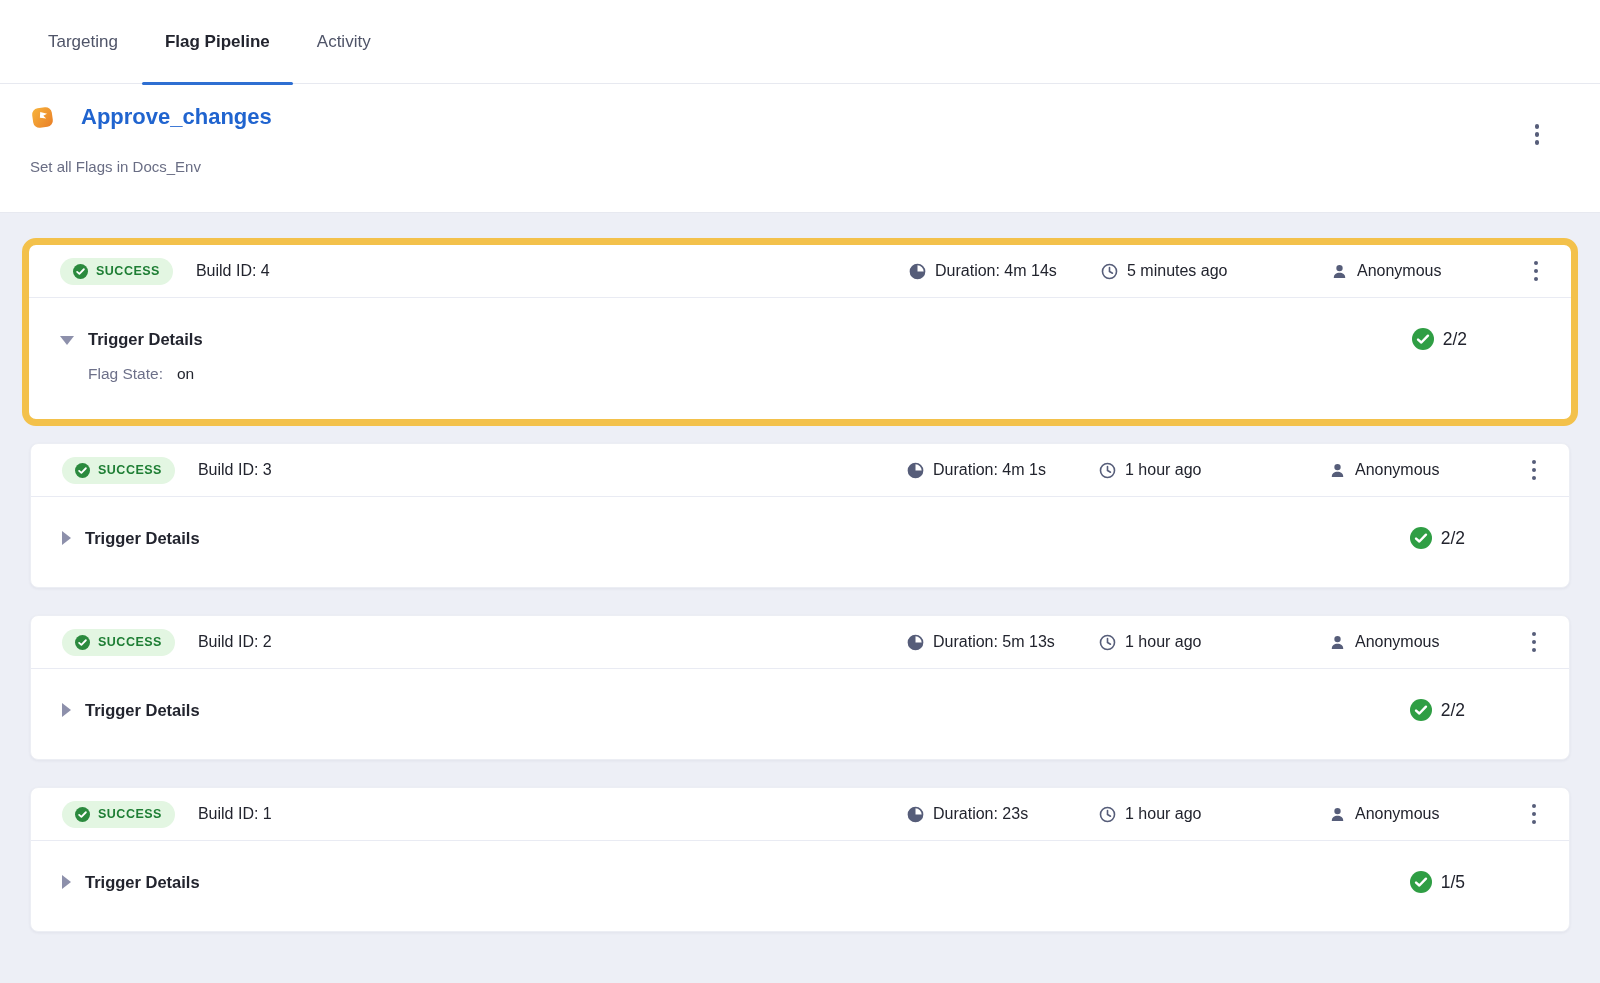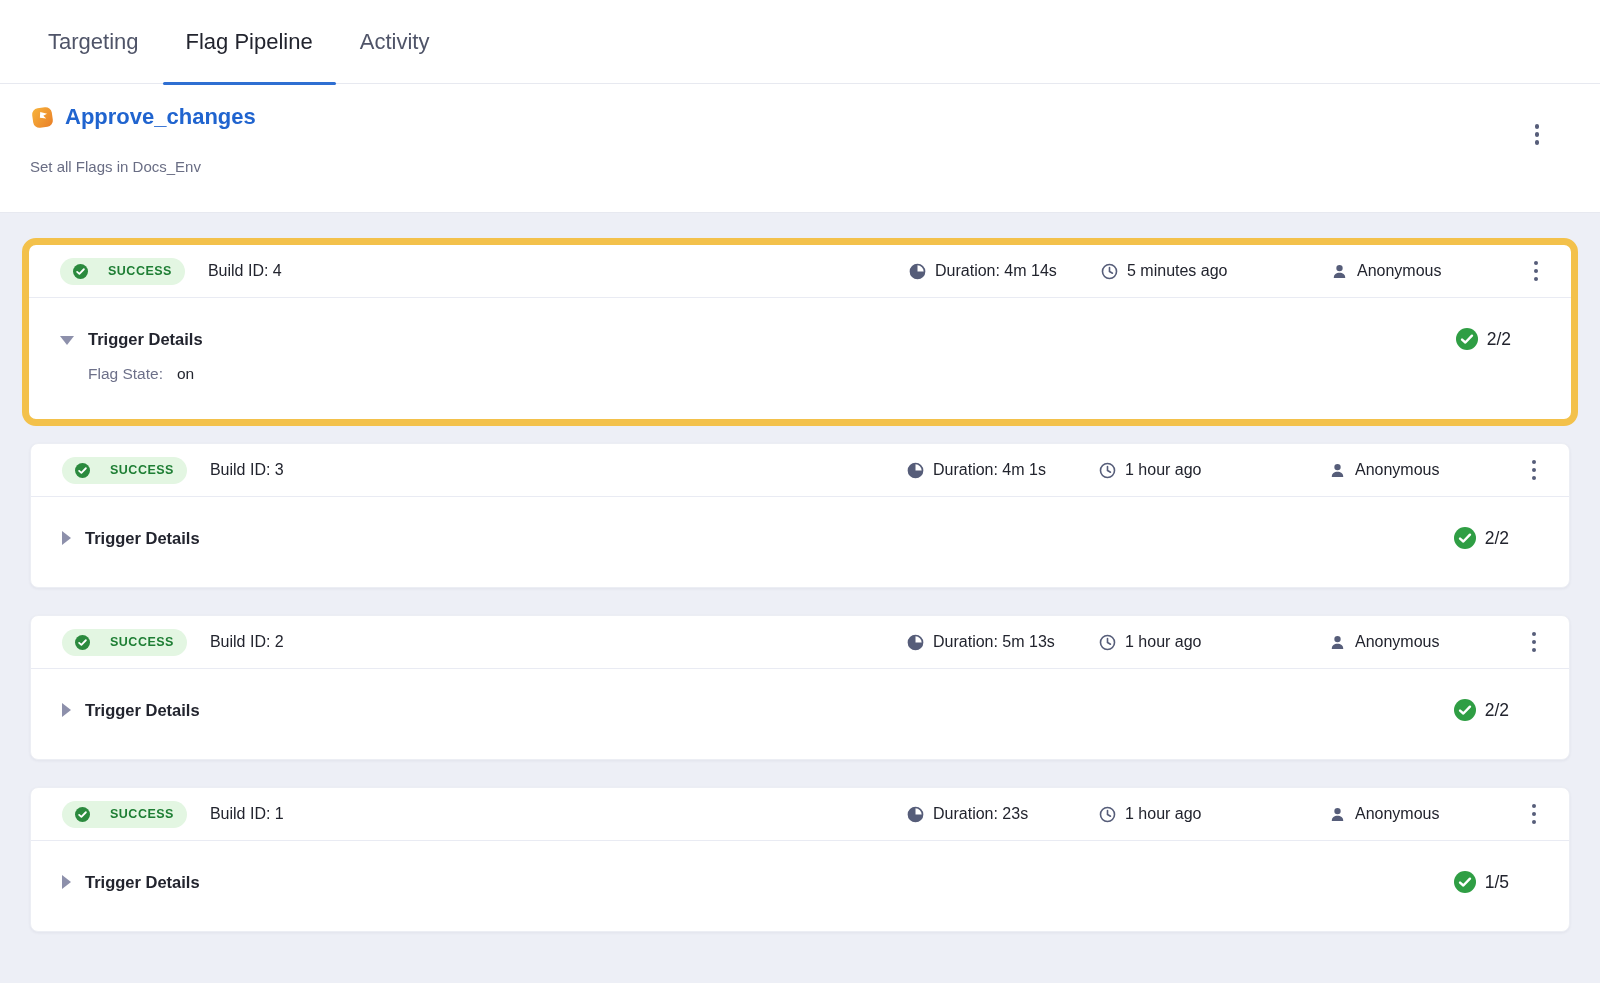--- a/index.html
+++ b/index.html
@@ -11,75 +11,75 @@
   }
   .page { width:1600px; height:983px; background:#edeff6; overflow:hidden; }
 
   
   .tabbar {
     background:#fff; height:84px; display:flex; align-items:center;
     padding-left:36px; border-bottom:1px solid #e7e9f0;
   }
   .tab {
     position:relative; height:84px; display:flex; align-items:center;
-    padding:0 12px; margin-right:23px; font-size:22px; color:#4f5468;
+    padding:0 12px; margin-right:23px; font-size:17px; color:#4f5468;
     cursor:pointer; white-space:nowrap;
   }
-  .tab.active { color:#22242e; font-weight:normal; }
+  .tab.active { color:#22242e; font-weight:bold; }
   .tab.active::after {
     content:""; position:absolute; left:-11px; right:-11px; bottom:-1px;
     height:3px; background:#2f6fd2; border-radius:2px;
   }
 
   
   .pagehead {
     background:#fff; height:129px; padding:20px 48px 0 30px;
     border-bottom:1px solid #e7e9f0;
   }
   .pagehead-top { display:flex; align-items:flex-start; }
-  .title-wrap { display:flex; align-items:center; gap:10px; }
+  .title-wrap { display:flex; align-items:center; gap:26px; }
   .page-title { font-size:22px; font-weight:bold; color:#2064cf; cursor:pointer; }
   .subtitle { margin-top:7px; font-size:15px; color:#696d84; }
   .head-kebab { margin-left:auto; margin-top:14px; }
 
   
   .content { padding:25px 22px 0; }
 
   .card {
     background:#fff; border:1px solid #eceef4; border-radius:8px;
     margin:0 8px 27px; box-shadow:0 1px 3px rgba(35,40,60,.06);
   }
   .card.highlighted {
     margin:0 0 17px; border:7px solid #f3c14b; border-radius:14px; box-shadow:none;
   }
 
   .card-header {
     display:flex; align-items:center; height:53px;
     padding:0 20px 0 31px; border-bottom:1px solid #e9ebf3;
   }
   .badge {
-    display:inline-flex; align-items:center; gap:20px; height:27px;
+    display:inline-flex; align-items:center; gap:8px; height:27px;
     padding:0 13px; background:#e3f6e2; border-radius:14px;
     color:#1e7e34; font-size:12.5px; font-weight:bold; letter-spacing:.5px;
   }
   .build-id { margin-left:23px; font-size:16px; color:#22242e; }
 
   .meta { margin-left:auto; display:flex; align-items:center; }
   .meta-item { display:flex; align-items:center; gap:9px; font-size:16px; color:#22242e; }
   .m-dur  { width:192px; }
   .m-time { width:230px; }
   .m-user { width:190px;align-items:center; }
 
   .kebab {
     width:30px; display:flex; flex-direction:column; align-items:center;
     gap:3.5px; cursor:pointer; padding:6px 0;
   }
   .kebab i { width:4.5px; height:4.5px; border-radius:50%; background:#565d79; }
 
-  .card-body { padding:30px 60px 38px 31px; }
+  .card-body { padding:30px 104px 38px 31px; }
   .card.highlighted .card-body { padding-bottom:36px; }
 
   .trigger-row { display:flex; align-items:center; }
   .caret { width:0; height:0; margin-right:14px; cursor:pointer; flex:none; }
   .caret.right { border-top:7px solid transparent; border-bottom:7px solid transparent; border-left:9px solid #8d90ab; }
   .caret.down  { border-left:7px solid transparent; border-right:7px solid transparent; border-top:9px solid #8d90ab; margin-top:3px; }
   .trigger-label { font-size:16.5px; font-weight:bold; color:#22242e; cursor:pointer; }
   .checks { margin-left:auto; display:flex; align-items:center; gap:9px; font-size:17.5px; color:#22242e; }
 
   .flag-row { margin:15px 0 0 28px; font-size:15.5px; display:flex; align-items:flex-end; }

